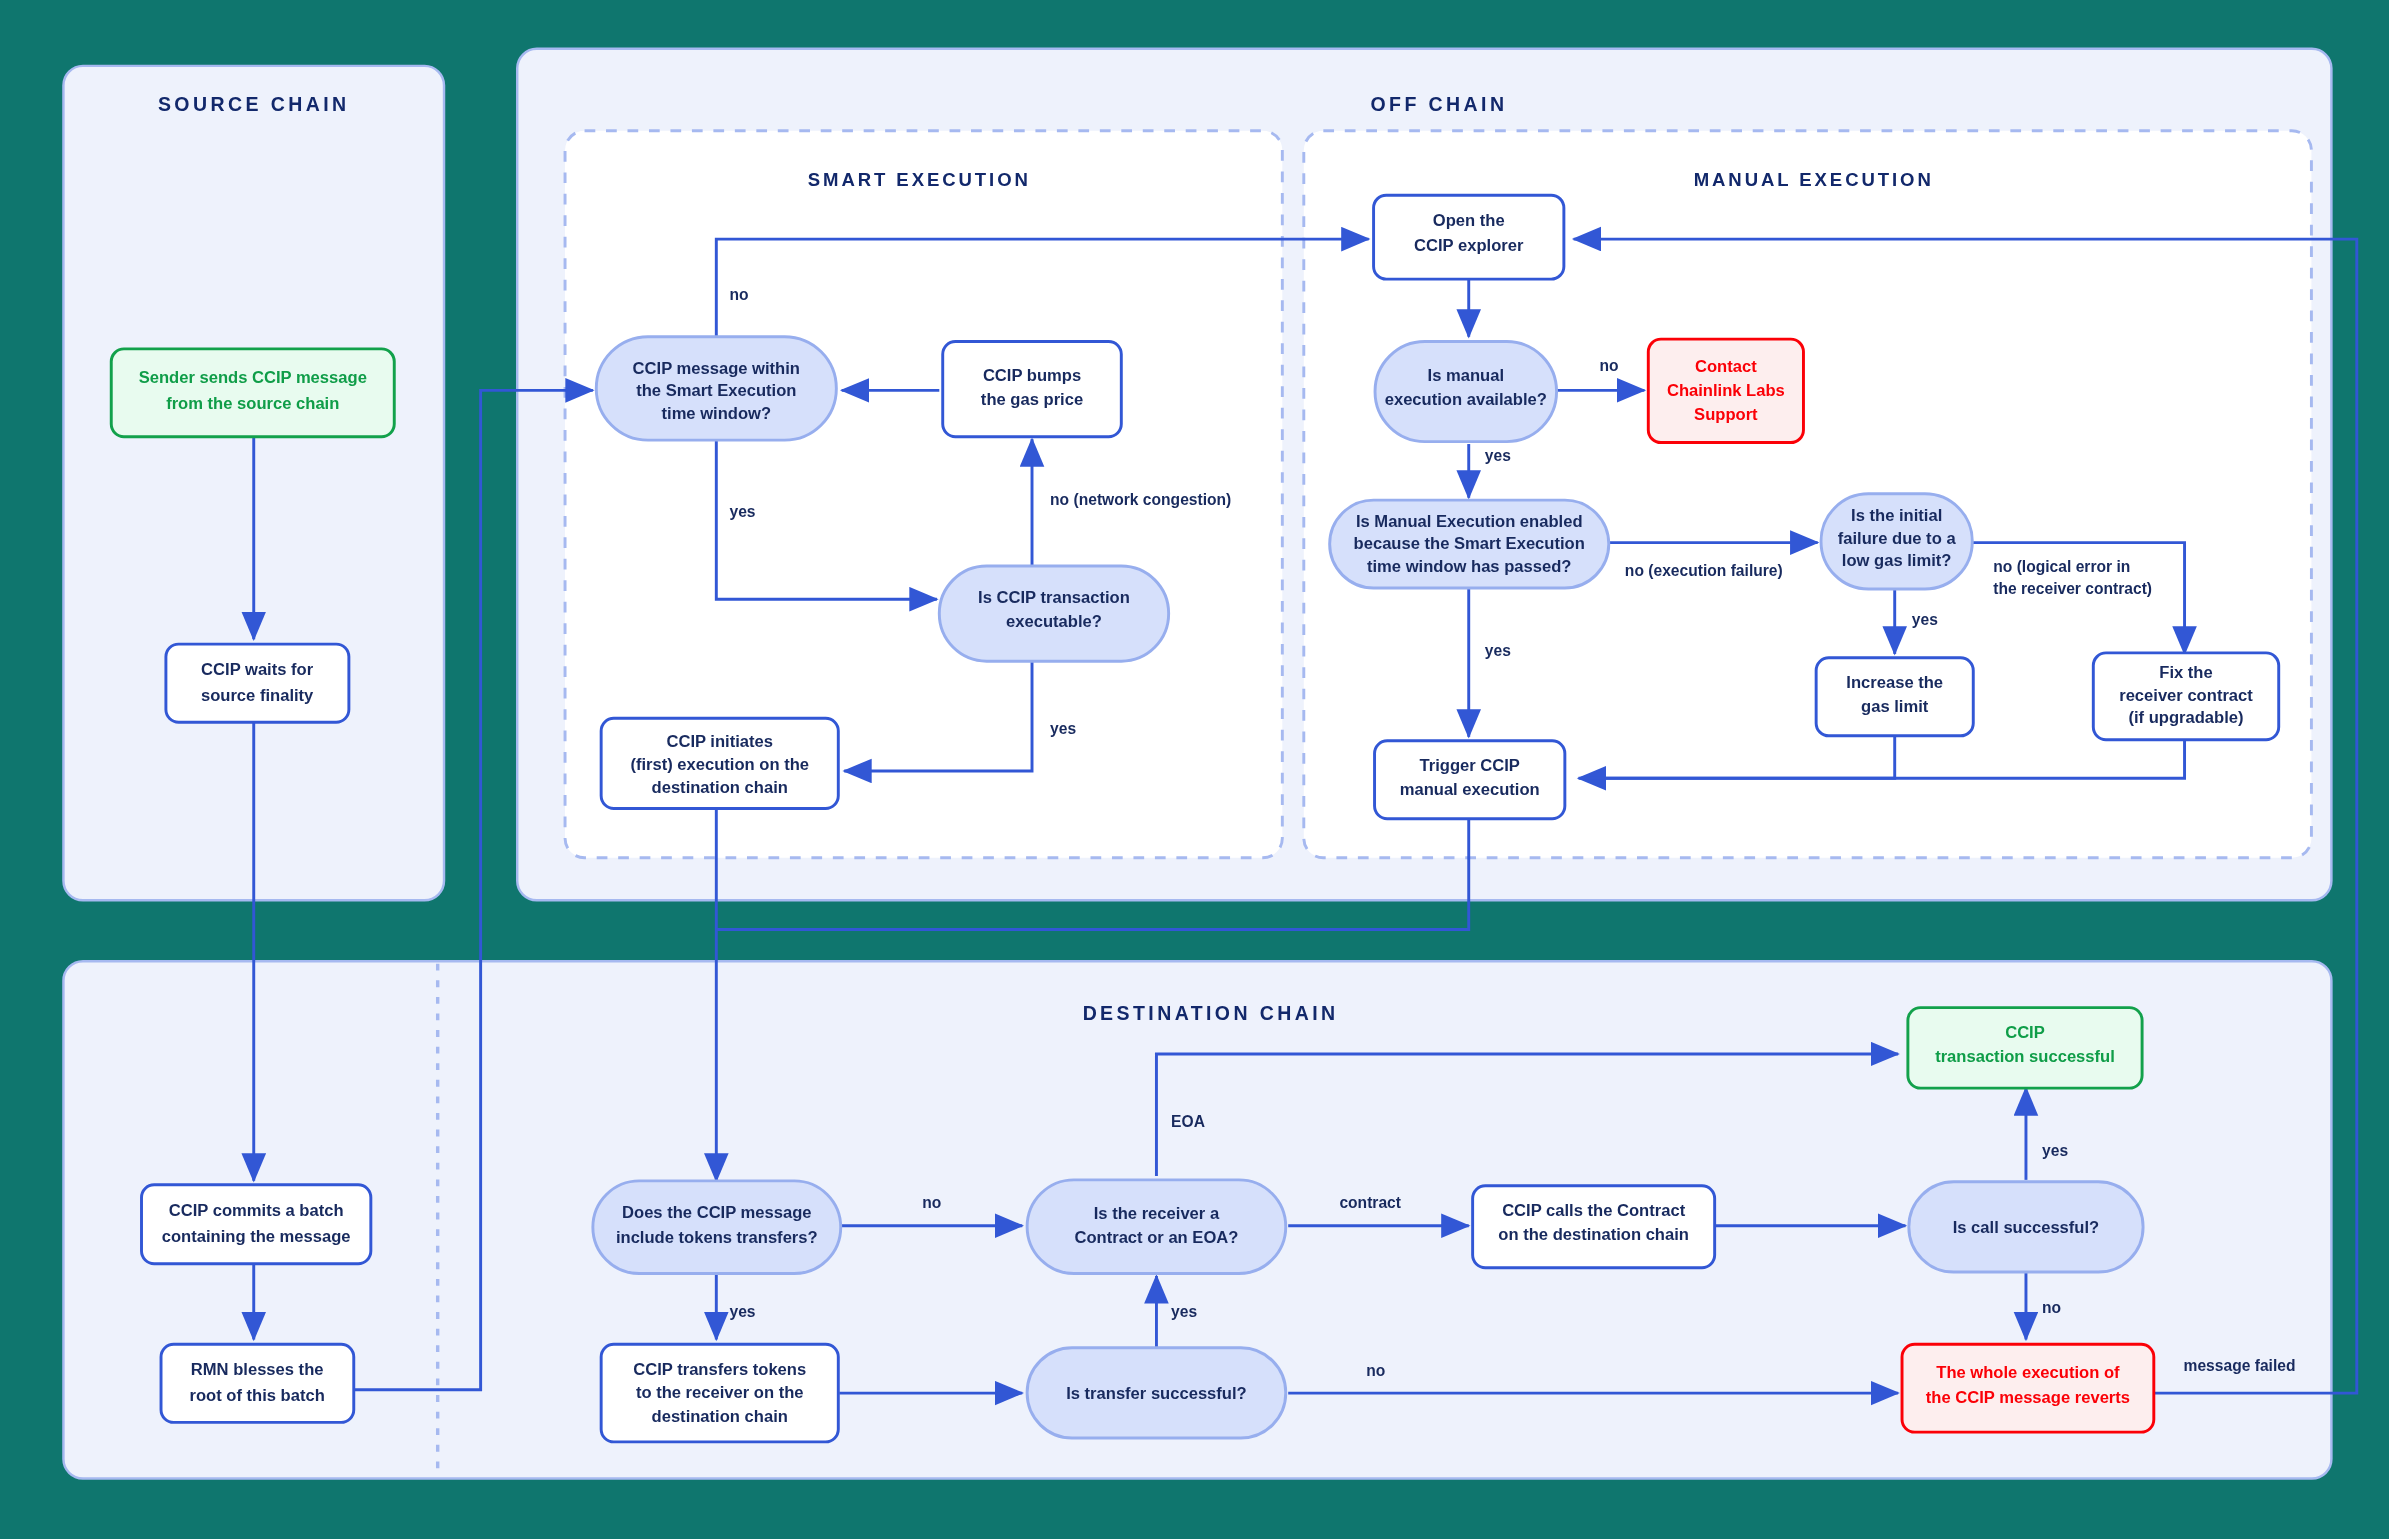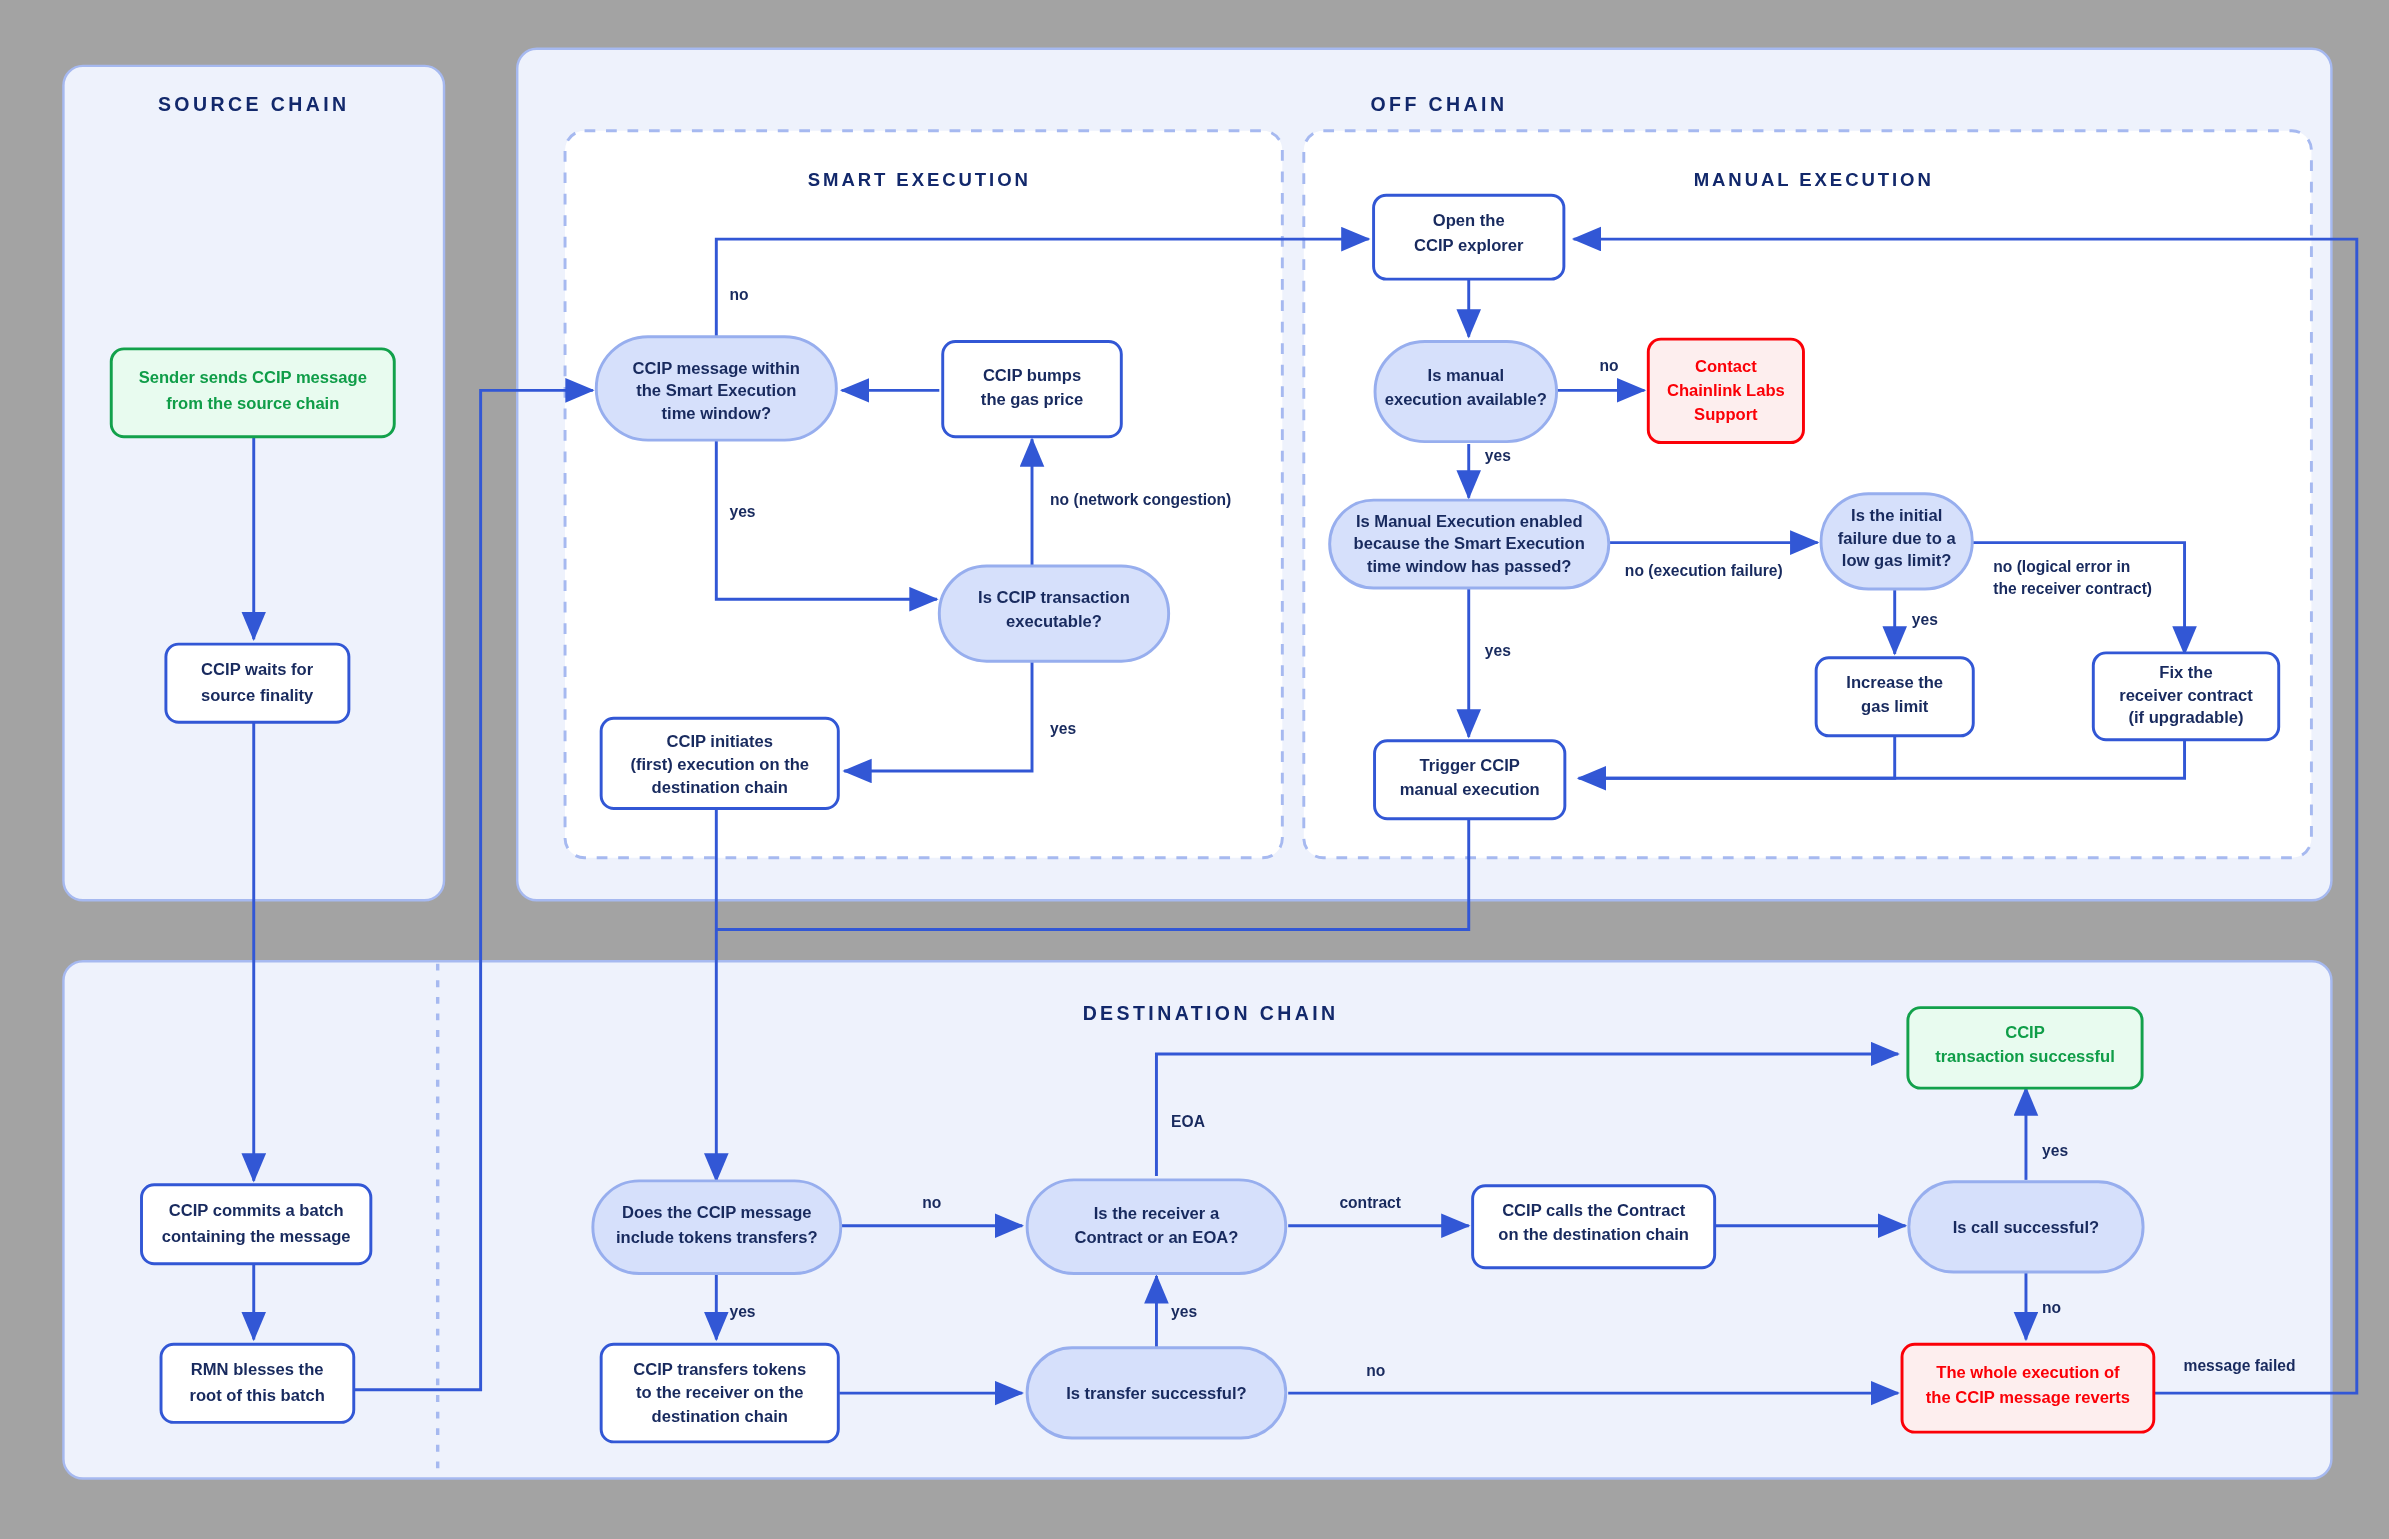--- a/index.html
+++ b/index.html
@@ -1,17 +1,17 @@
 <!DOCTYPE html>
 <html style="font-size:7.8px"><head>
 <meta charset="utf-8">
 <style>
   html,body{margin:0;padding:0;background:#ffffff;}
   body{font-family:"Liberation Sans", sans-serif;}
-  #stage{position:relative;width:2389px;height:1539px;background:#a3a3a3;overflow:hidden;}
+  #stage{position:relative;width:2389px;height:1539px;background:#0f766e;overflow:hidden;}
   svg{position:absolute;left:0;top:0;width:2389px;height:1539px;}
   .panel-title{font-weight:700;font-size:40px;letter-spacing:7px;fill:#12286b;}
   .sub-title{font-weight:700;font-size:38px;letter-spacing:6px;fill:#12286b;}
   .nodetext{font-weight:700;font-size:34px;fill:#182a5e;}
   .nodetext.green{fill:#0f9d48;}
   .nodetext.red{fill:#fb0007;}
   .edgelabel{font-weight:700;font-size:32px;fill:#182a5e;}
 </style>
 </head>
 <body>

